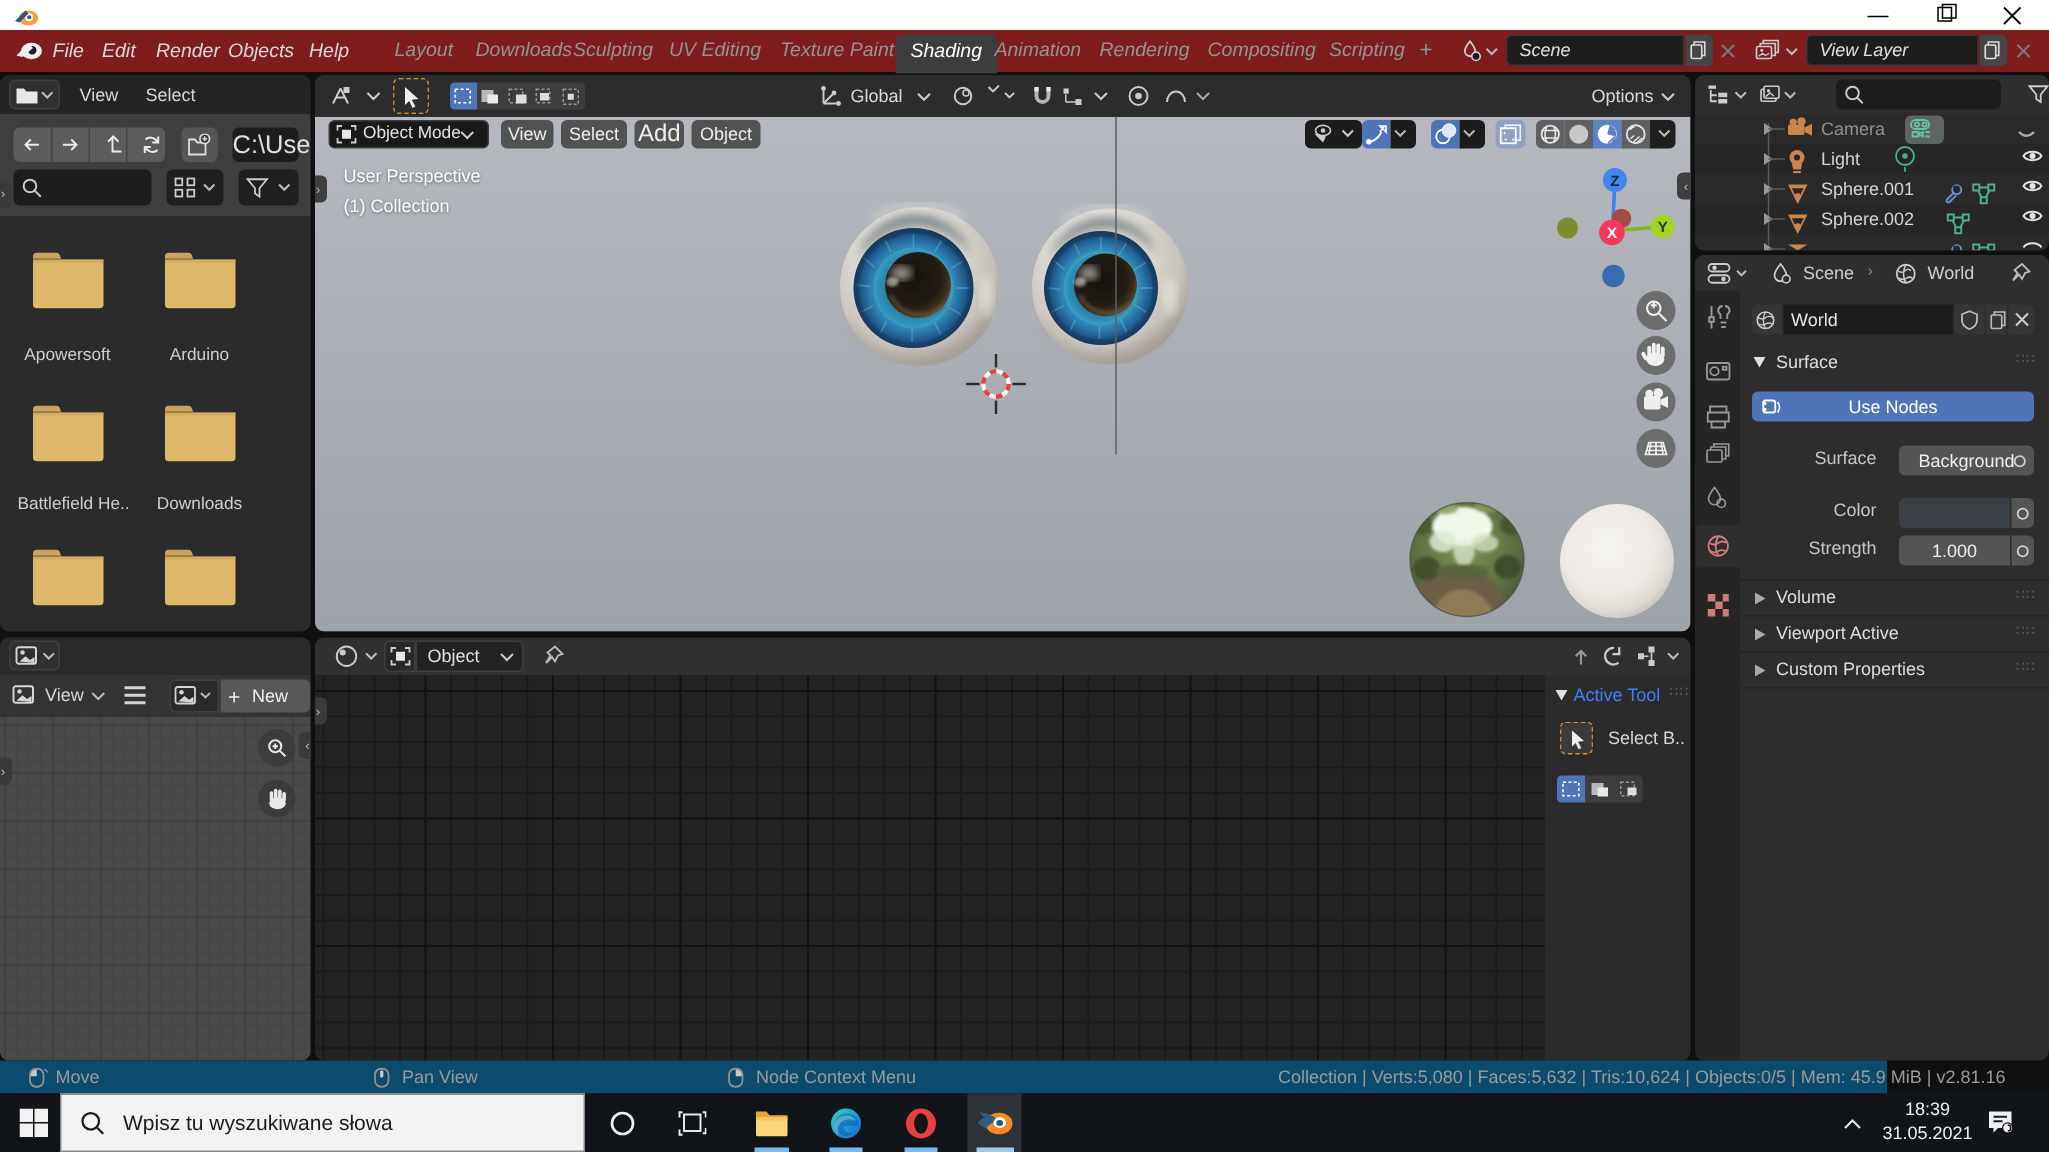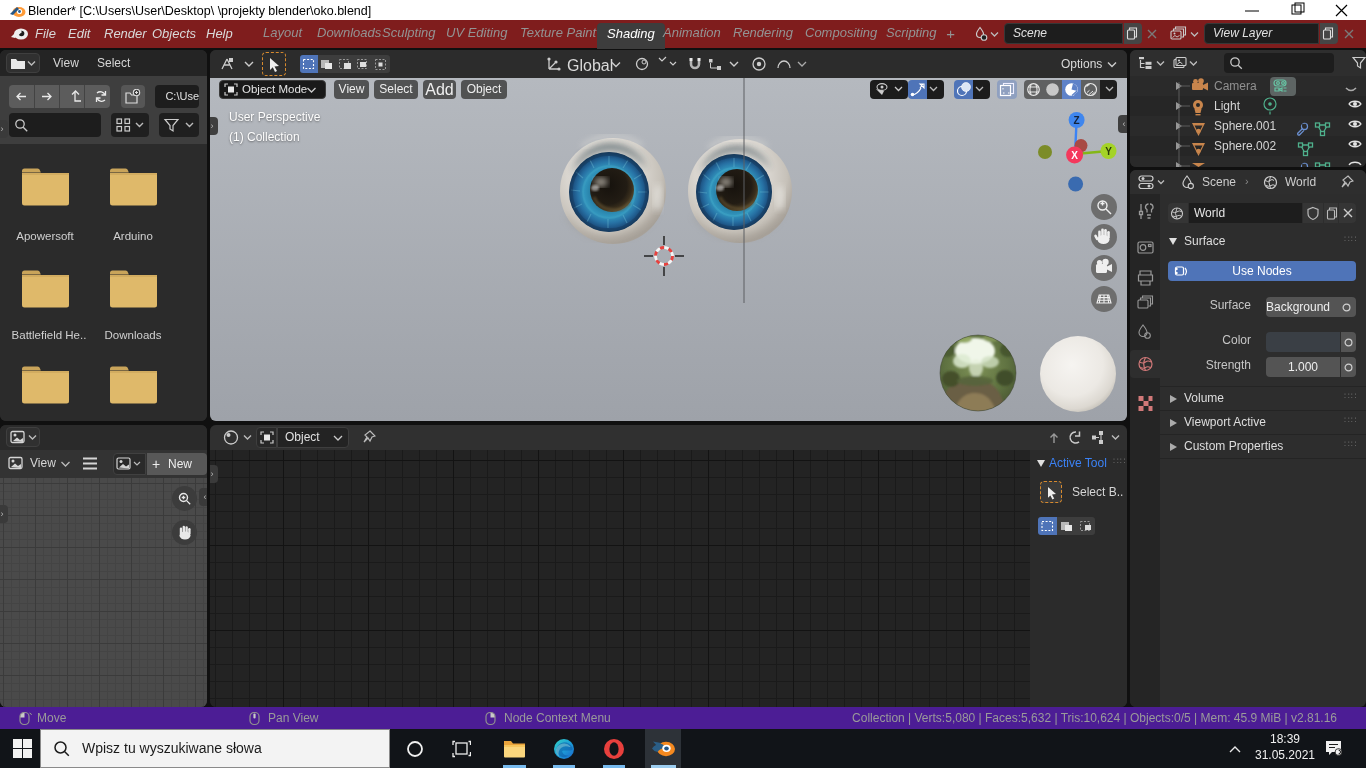--- a/index.html
+++ b/index.html
@@ -15,36 +15,35 @@
   .menu { position:absolute; top:6px; font-size:13px; color:#d9d9d9; }
   .tab  { position:absolute; top:5px; font-size:13px; color:#939393; }
   .tabactive { background:#3d3d3d; color:#fff; border-radius:4px 4px 0 0; padding:3px 10px 8px; top:3px; }
   
   #filebrowser { left:0; top:50px; width:207px; height:371px; background:#2b2b2b; border-radius:6px; overflow:hidden; }
   #viewport    { left:210px; top:50px; width:917px; height:371px; background:#2c2c2c; border-radius:6px; overflow:hidden; }
   #outliner    { left:1130px; top:50px; width:236px; height:117px; background:#282828; border-radius:6px; overflow:hidden; }
   #props       { left:1130px; top:170px; width:236px; height:537px; background:#2d2d2d; border-radius:6px; overflow:hidden; }
   #imageed     { left:0; top:425px; width:207px; height:282px; background:#2e2e2e; border-radius:6px; overflow:hidden; }
   #shadered    { left:210px; top:425px; width:917px; height:282px; background:#1e1e1e; border-radius:6px; overflow:hidden; }
-  #statusbar   { left:0; top:707px; width:1366px; height:22px; background:#4c1d95; color:#999; font-size:12px; }
+  #statusbar   { left:0; top:707px; width:1258px; height:22px; background:#0c4a6e; color:#999; font-size:12px; }
   #taskbar     { left:0; top:729px; width:1366px; height:39px; background:#111418; }
   .vpgrad { background:linear-gradient(#b5b9bf,#9ea2a9); }
 </style>
 </head>
 <body>
 <div id="stage">
 
   <div id="titlebar" class="abs">
     <svg class="abs" style="left:9px;top:3px" width="17" height="17" viewBox="0 0 17 17">
       <ellipse cx="10" cy="9" rx="6.5" ry="5" fill="#ff9b38"></ellipse>
       <circle cx="10.5" cy="8.5" r="2.6" fill="#fff"></circle>
       <circle cx="10.5" cy="8.5" r="1.4" fill="#2a5d8c"></circle>
       <path d="M1 11 L8 4 L10 6 L4 12 Z" fill="#265787"></path>
     </svg>
-    <div id="titletext" class="abs">Blender* [C:\Users\User\Desktop\ \projekty blender\oko.blend]</div>
 
     <svg class="abs" style="left:1237px;top:0" width="129" height="22" viewBox="0 0 129 22">
       <line x1="8" y1="11" x2="22" y2="11" stroke="#000" stroke-width="1"></line>
       <rect x="55" y="5" width="9" height="9" fill="none" stroke="#000"></rect>
       <rect x="58" y="3" width="9" height="9" fill="none" stroke="#000"></rect>
       <path d="M99 5 L110 16 M110 5 L99 16" stroke="#000" stroke-width="1.2"></path>
     </svg>
   </div>
 
   <div id="topbar" class="abs">
@@ -127,21 +126,21 @@
         <path d="M72 16 h-6 v-9 M63 9.5 L66.5 6 L70 9.5"></path>
         <path d="M88 8 a5 5 0 0 1 8 2 M96.5 6 v4 h-4 M96 15 a5 5 0 0 1 -8 -2 M87.5 17 v-4 h4"></path>
       </g>
     </svg>
     <div class="abs" style="left:121px;top:35px;width:24px;height:23px;background:#565656;border-radius:4px"></div>
     <svg class="abs" style="left:125px;top:39px" width="16" height="15" viewBox="0 0 16 15">
       <path d="M1 4 h4 l1.5 2 H12 v8 H1z" fill="none" stroke="#ddd" stroke-width="1.2"></path>
       <circle cx="11.5" cy="3.5" r="3.2" fill="#3e3e3e" stroke="#ddd" stroke-width="1.1"></circle>
       <path d="M11.5 2 v3 M10 3.5 h3" stroke="#ddd" stroke-width="1"></path>
     </svg>
-    <div class="abs" style="left:155px;top:35px;width:44px;height:23px;background:#1d1d1d;border-radius:4px;color:#e0e0e0;font-size:11px;line-height:23px;text-align:right">C:\Use</div>
+    <div class="abs" style="left:155px;top:35px;width:44px;height:23px;background:#1d1d1d;border-radius:4px;color:#e0e0e0;font-size:17px;line-height:23px;text-align:right">C:\Use</div>
     <div class="abs" style="left:9px;top:63px;width:92px;height:24px;background:#1d1d1d;border-radius:4px"></div>
     <svg class="abs" style="left:14px;top:68px" width="15" height="15" viewBox="0 0 15 15">
       <circle cx="6" cy="6" r="4.2" fill="none" stroke="#c9c9c9" stroke-width="1.3"></circle>
         <path d="M9.2 9.2 l4 4" stroke="#c9c9c9" stroke-width="1.3"></path>
     </svg>
     <div class="abs" style="left:111px;top:63px;width:38px;height:24px;background:#1f1f1f;border-radius:4px"></div>
     <svg class="abs" style="left:115px;top:67px" width="32" height="16" viewBox="0 0 32 16">
       <g fill="none" stroke="#ccc" stroke-width="1.2">
         <rect x="2" y="2" width="4.5" height="4.5"></rect>
           <rect x="10" y="2" width="4.5" height="4.5"></rect>
@@ -210,21 +209,21 @@
       <rect x="75.5" y="4.5" width="10" height="10" fill="none" stroke="#999" stroke-width="1" stroke-dasharray="2 1.5"></rect>
         <rect x="78.5" y="7.5" width="4" height="4" fill="#ddd"></rect>
     </svg>
 
     <svg class="abs" style="left:336px;top:6px" width="17" height="16" viewBox="0 0 17 16">
       <path d="M3 13 L3 4 M3 13 L12 13 M3 13 L9 7" stroke="#ccc" stroke-width="1.3" fill="none"></path>
       <circle cx="3" cy="3" r="1.6" fill="#ccc"></circle>
         <circle cx="13" cy="13" r="1.6" fill="#ccc"></circle>
         <circle cx="10" cy="6" r="1.6" fill="#ccc"></circle>
     </svg>
-    <div class="abs" style="left:357px;top:7px;font-size:16px;color:#d9d9d9">Global</div>
+    <div class="abs" style="left:357px;top:7px;font-size:12px;color:#d9d9d9">Global</div>
     <svg class="abs" style="left:400px;top:11px" width="12" height="8" viewBox="0 0 12 8">
         <path d="M2 1.5 l4 4 l4 -4" stroke="#ccc" stroke-width="1.4" fill="none"></path>
       </svg>
 
     <svg class="abs" style="left:424px;top:6px" width="46" height="16" viewBox="0 0 46 16">
       <circle cx="8" cy="8" r="5.5" fill="none" stroke="#ccc" stroke-width="1.3"></circle>
         <circle cx="10" cy="6" r="2" fill="#2c2c2c" stroke="#ccc"></circle>
       <path d="M25 2 l3 3 l4 -4" stroke="#ccc" stroke-width="1.2" fill="none"></path>
       <path d="M36 6 l3 3 l3 -3" stroke="#ccc" stroke-width="1.2" fill="none"></path>
     </svg>
@@ -709,21 +708,21 @@
     <div class="abs" style="left:214px;top:64px;width:14px;height:12px;color:#666;font-size:9px;letter-spacing:1px">∷∷</div>
     <div class="abs" style="left:38px;top:91px;width:188px;height:20px;background:#4f74b8;border-radius:4px"></div>
     <svg class="abs" style="left:44px;top:94px" width="15" height="15" viewBox="0 0 15 15">
       <rect x="1.5" y="3" width="8" height="8" rx="1.5" fill="none" stroke="#fff" stroke-width="1.2"></rect>
       <path d="M11 4 a5.5 5.5 0 0 1 0 7" stroke="#fff" stroke-width="1.2" fill="none"></path>
       <circle cx="2.5" cy="5" r="1.2" fill="#fff"></circle>
         <circle cx="2.5" cy="9" r="1.2" fill="#fff"></circle>
     </svg>
     <div class="abs" style="left:38px;top:91px;width:188px;height:20px;color:#fff;font-size:12px;text-align:center;line-height:20px">Use Nodes</div>
     <div class="abs" style="left:38px;top:128px;width:83px;height:16px;color:#c6c6c6;font-size:12px;text-align:right">Surface</div>
-    <div class="abs" style="left:136px;top:127px;width:90px;height:20px;background:#545454;border-radius:4px;color:#eee;font-size:12px;text-align:left;line-height:20px;">Background</div>
+    <div class="abs" style="left:136px;top:127px;width:90px;height:20px;background:#545454;border-radius:4px;color:#eee;font-size:12px;text-align:center;line-height:20px;">Background</div>
     <svg class="abs" style="left:211px;top:132px" width="11" height="11" viewBox="0 0 11 11">
         <circle cx="5.5" cy="5.5" r="3.4" fill="none" stroke="#cfcfcf" stroke-width="1.2"></circle>
       </svg>
     <div class="abs" style="left:38px;top:163px;width:83px;height:16px;color:#c6c6c6;font-size:12px;text-align:right">Color</div>
     <div class="abs" style="left:136px;top:162px;width:74px;height:20px;background:#3a3f45;border-radius:4px 0 0 4px"></div>
     <div class="abs" style="left:211px;top:162px;width:15px;height:20px;background:#545454;border-radius:0 4px 4px 0"></div>
     <svg class="abs" style="left:213px;top:167px" width="11" height="11" viewBox="0 0 11 11">
         <circle cx="5.5" cy="5.5" r="3.4" fill="none" stroke="#cfcfcf" stroke-width="1.2"></circle>
       </svg>
     <div class="abs" style="left:38px;top:188px;width:83px;height:16px;color:#c6c6c6;font-size:12px;text-align:right">Strength</div>

